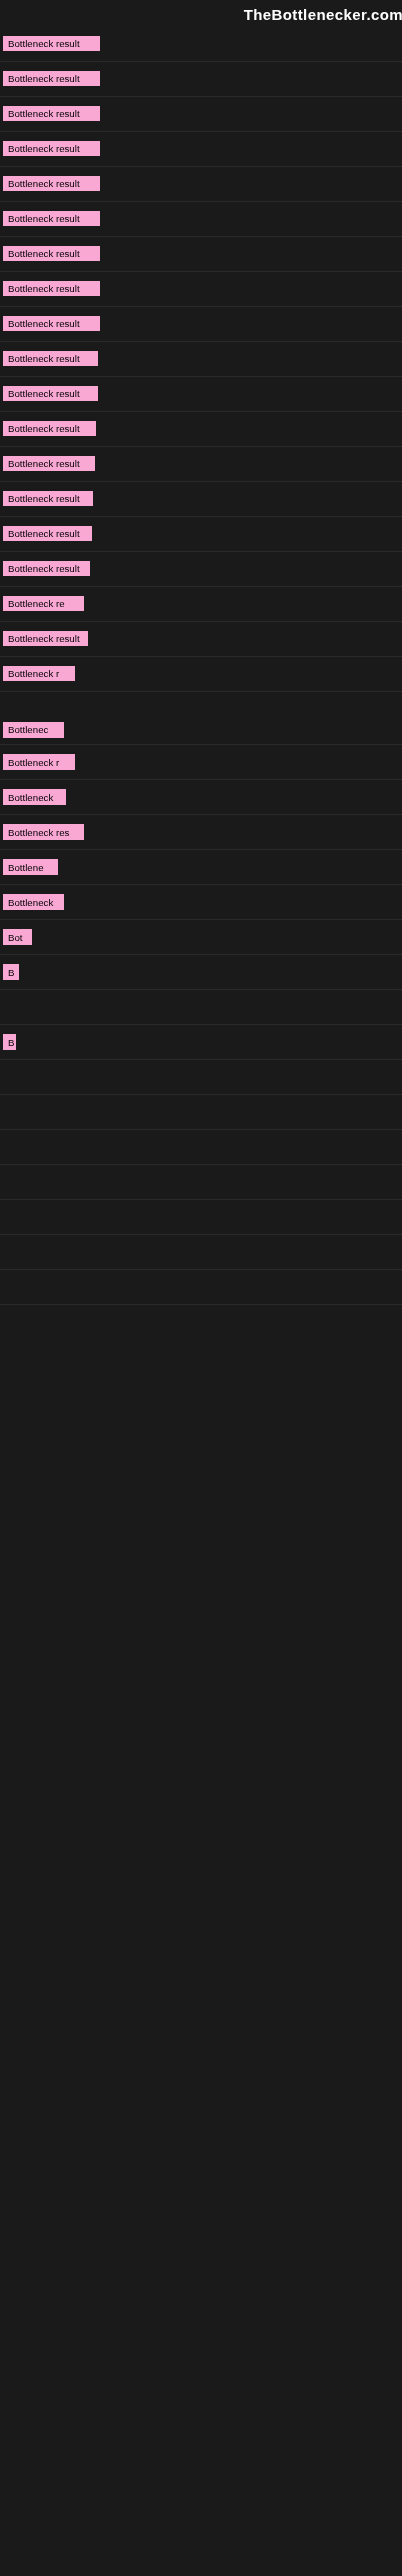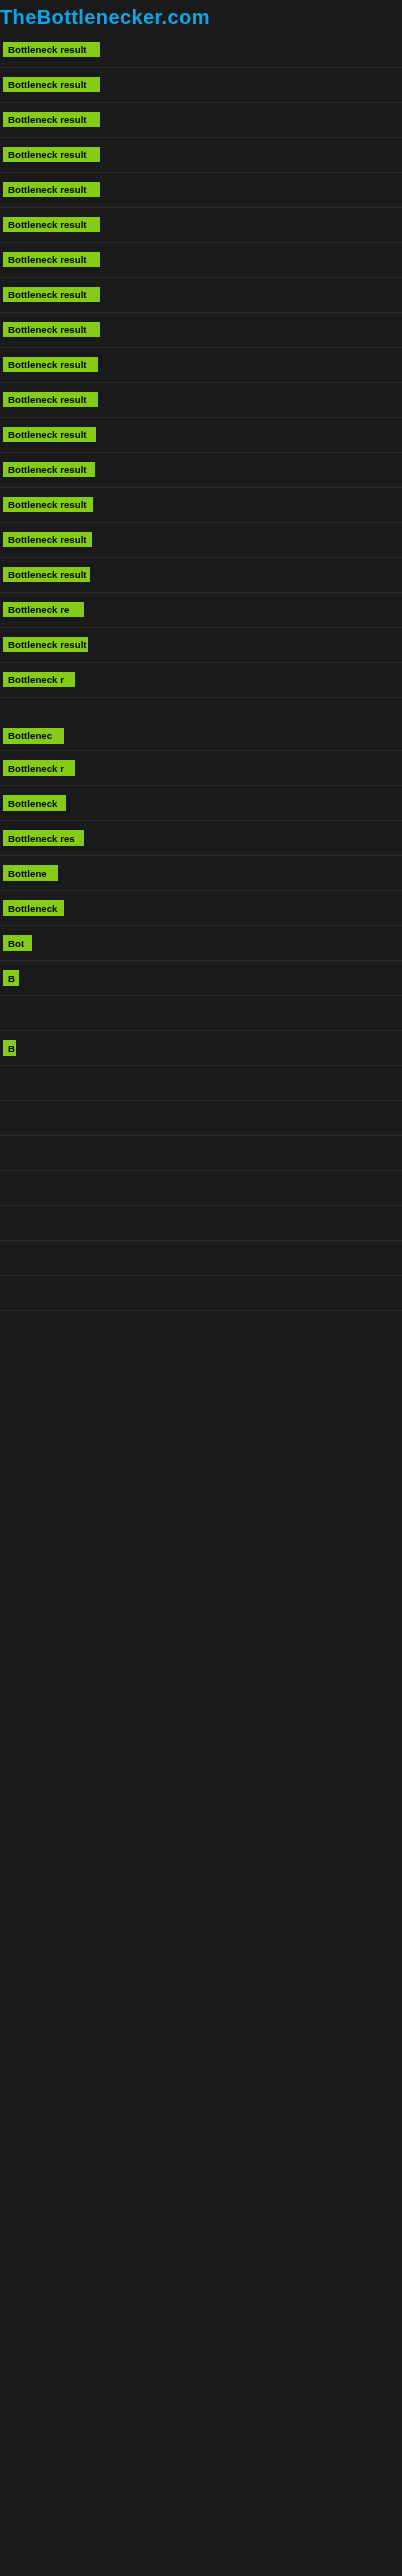--- a/index.html
+++ b/index.html
@@ -11,34 +11,34 @@
     body {
       width: 403px;
       min-height: 2576px;
       background-color: #1a1a1a;
       font-family: Arial, sans-serif;
       position: relative;
       overflow-x: hidden;
     }
 
     .site-title {
-      text-align: left;
-      color: #0ea5e9;
-      font-size: 20px;
+      text-align: right;
+      color: #ffffff;
+      font-size: 15px;
       font-weight: bold;
       padding: 6.4px 0 3.2px 0;
       letter-spacing: 0.4px;
     }
 
     .bottleneck-bar {
       display: inline-block;
-      background-color: #84cc16;
+      background-color: #f9a8d4;
       color: #000000;
       font-size: 9.7px;
-      font-weight: bold;
+      font-weight: normal;
       padding: 2.4px 4.8px;
       white-space: nowrap;
       overflow: hidden;
     }
 
     .row {
       padding: 6.4px 3.2px;
       border-bottom: 0.8px solid #2a2a2a;
       min-height: 35px;
       display: flex;

